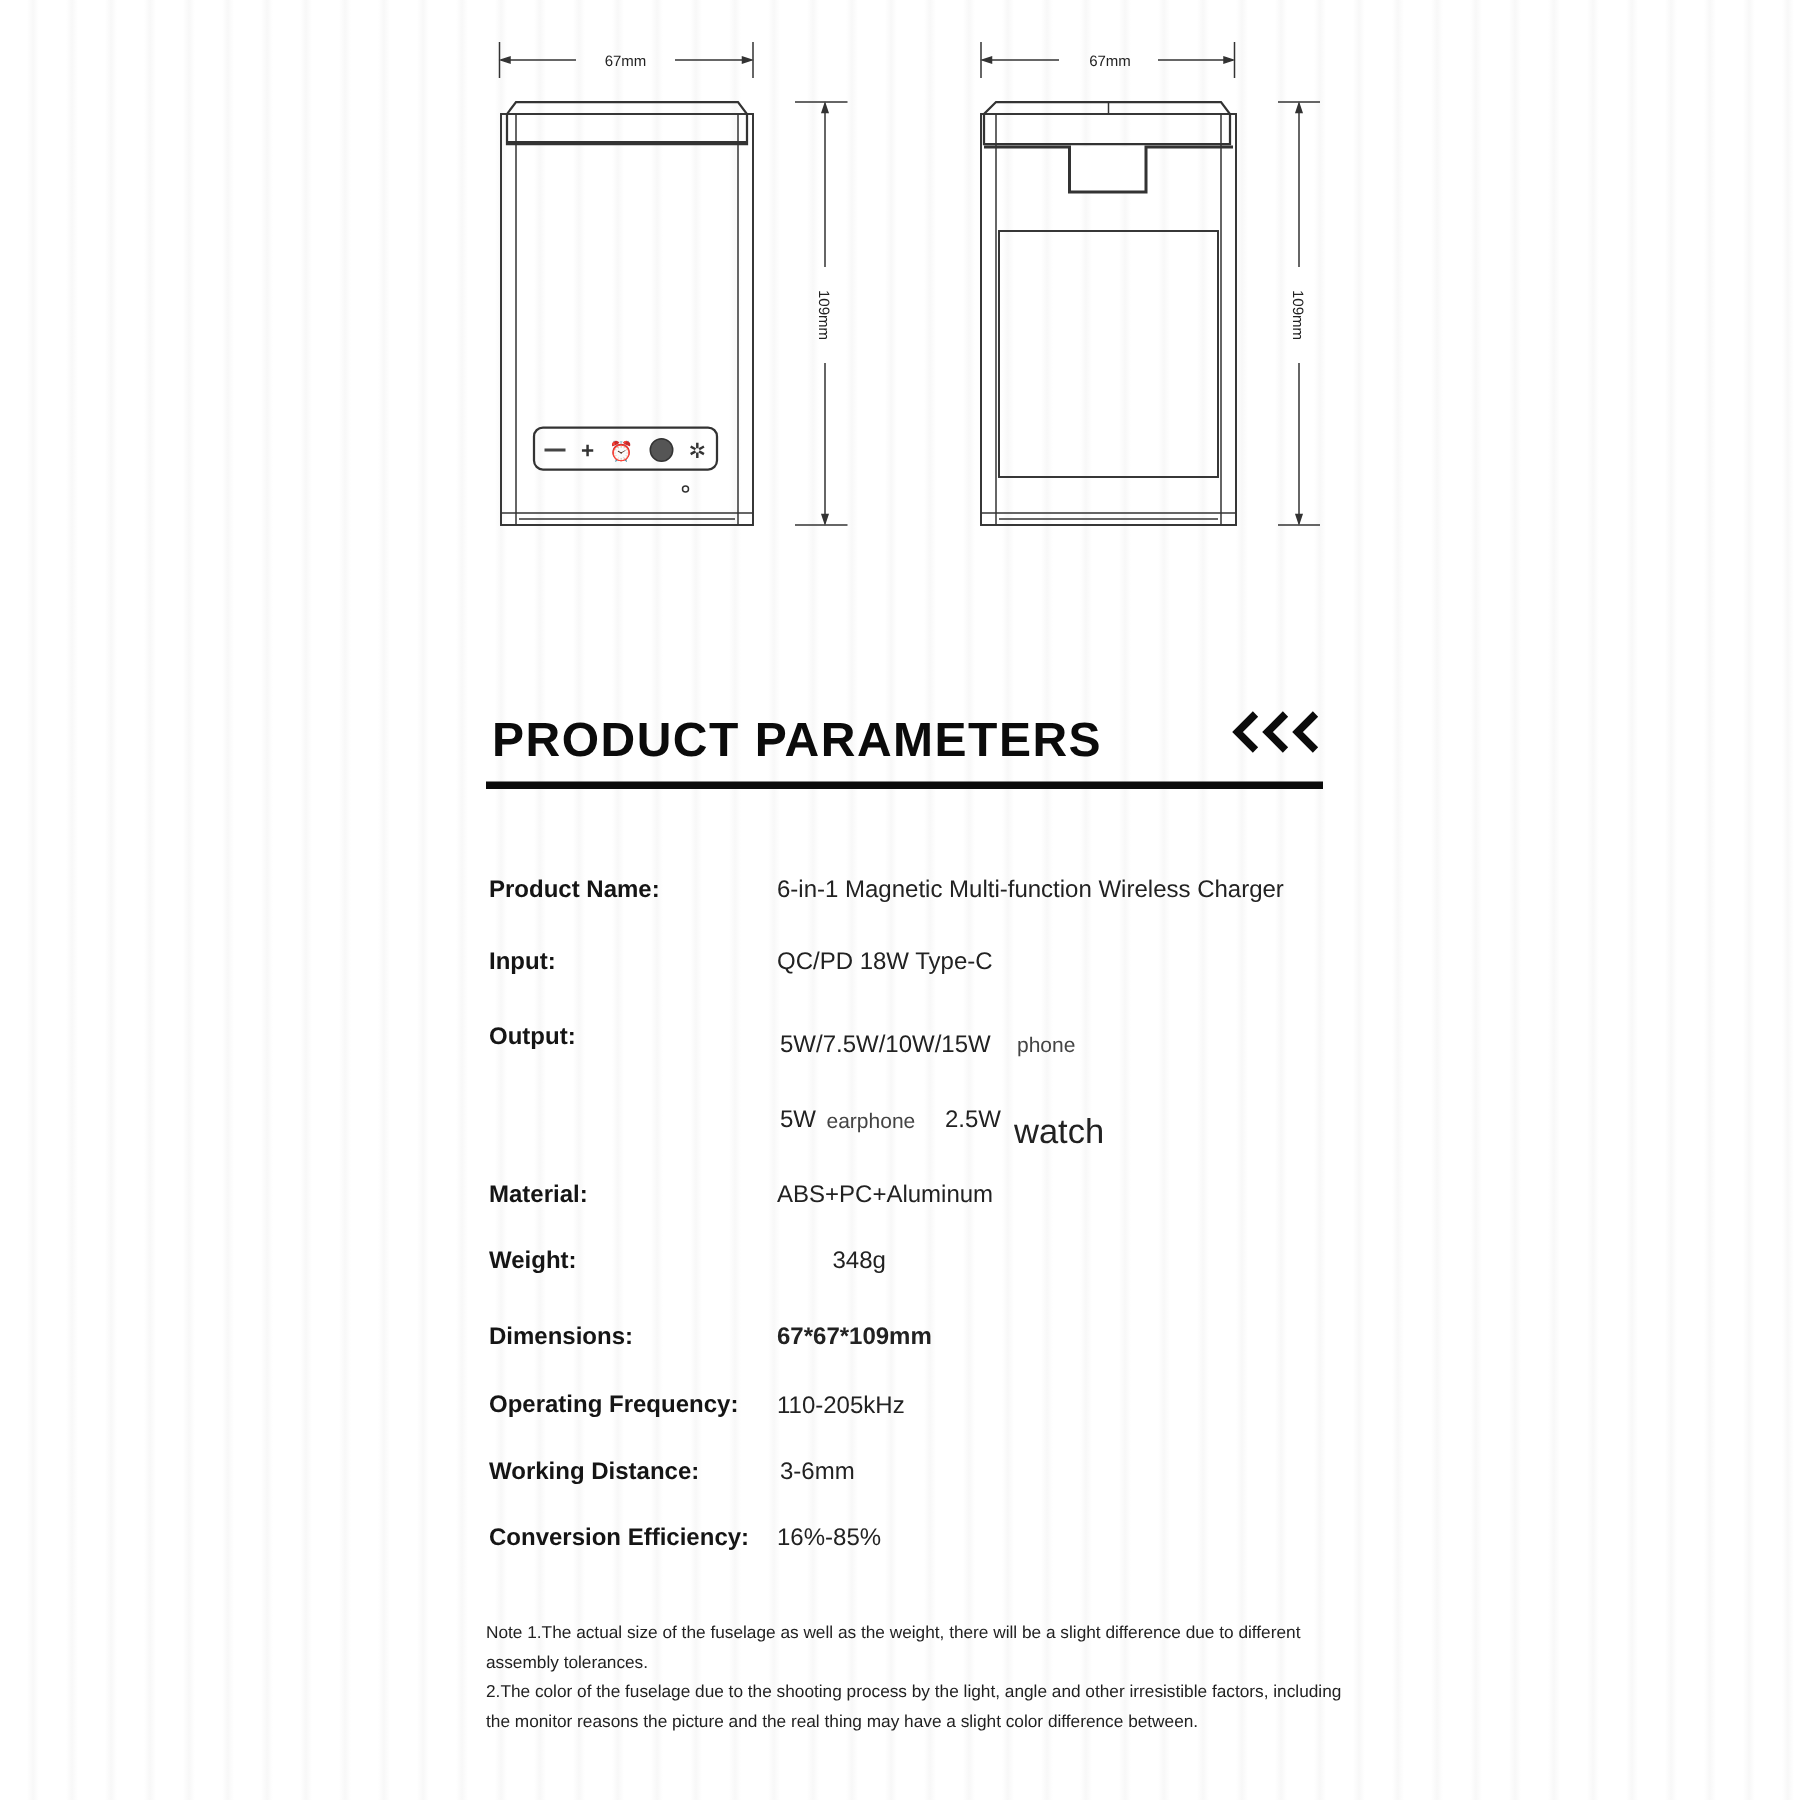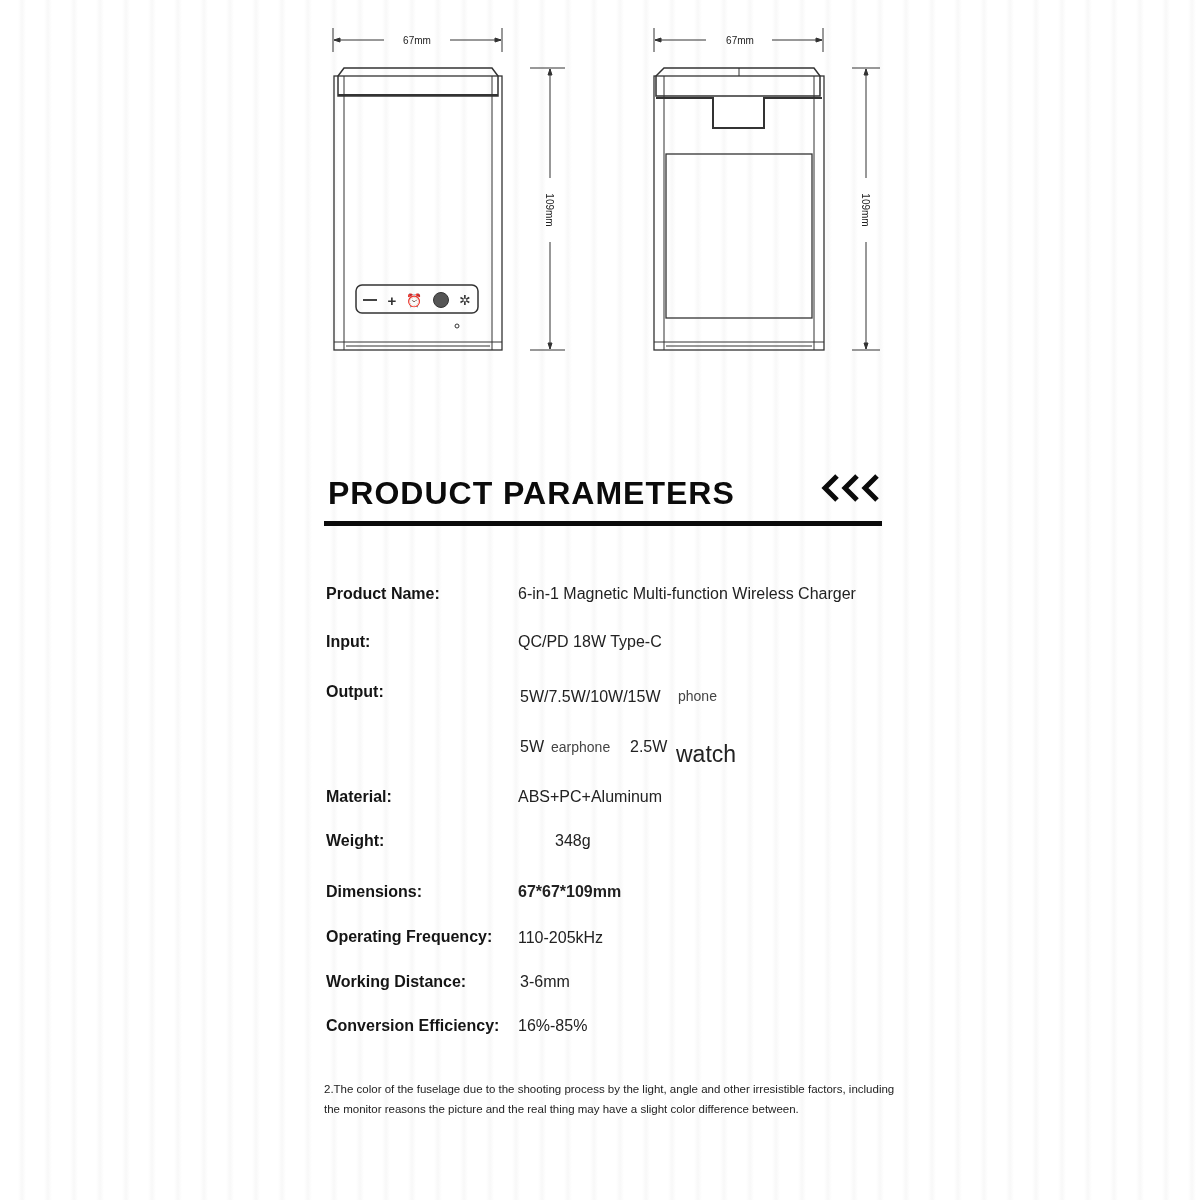--- a/index.html
+++ b/index.html
@@ -140,15 +140,16 @@
   <div class="row" style="top:973px;">
     <span class="lbl">Working Distance:</span>
     <span class="val" style="left:194px;">3-6mm</span>
   </div>
   <div class="row" style="top:1017px;">
     <span class="lbl">Conversion Efficiency:</span>
     <span class="val" style="left:192px;">16%-85%</span>
   </div>
 
   <div class="notes">
+    <p>Note 1.The actual size of the fuselage as well as the weight, there will be a slight difference due to different assembly tolerances.</p>
     <p>2.The color of the fuselage due to the shooting process by the light, angle and other irresistible factors, including the monitor reasons the picture and the real thing may have a slight color difference between.</p>
   </div>
 </div>
 
 </body></html>

